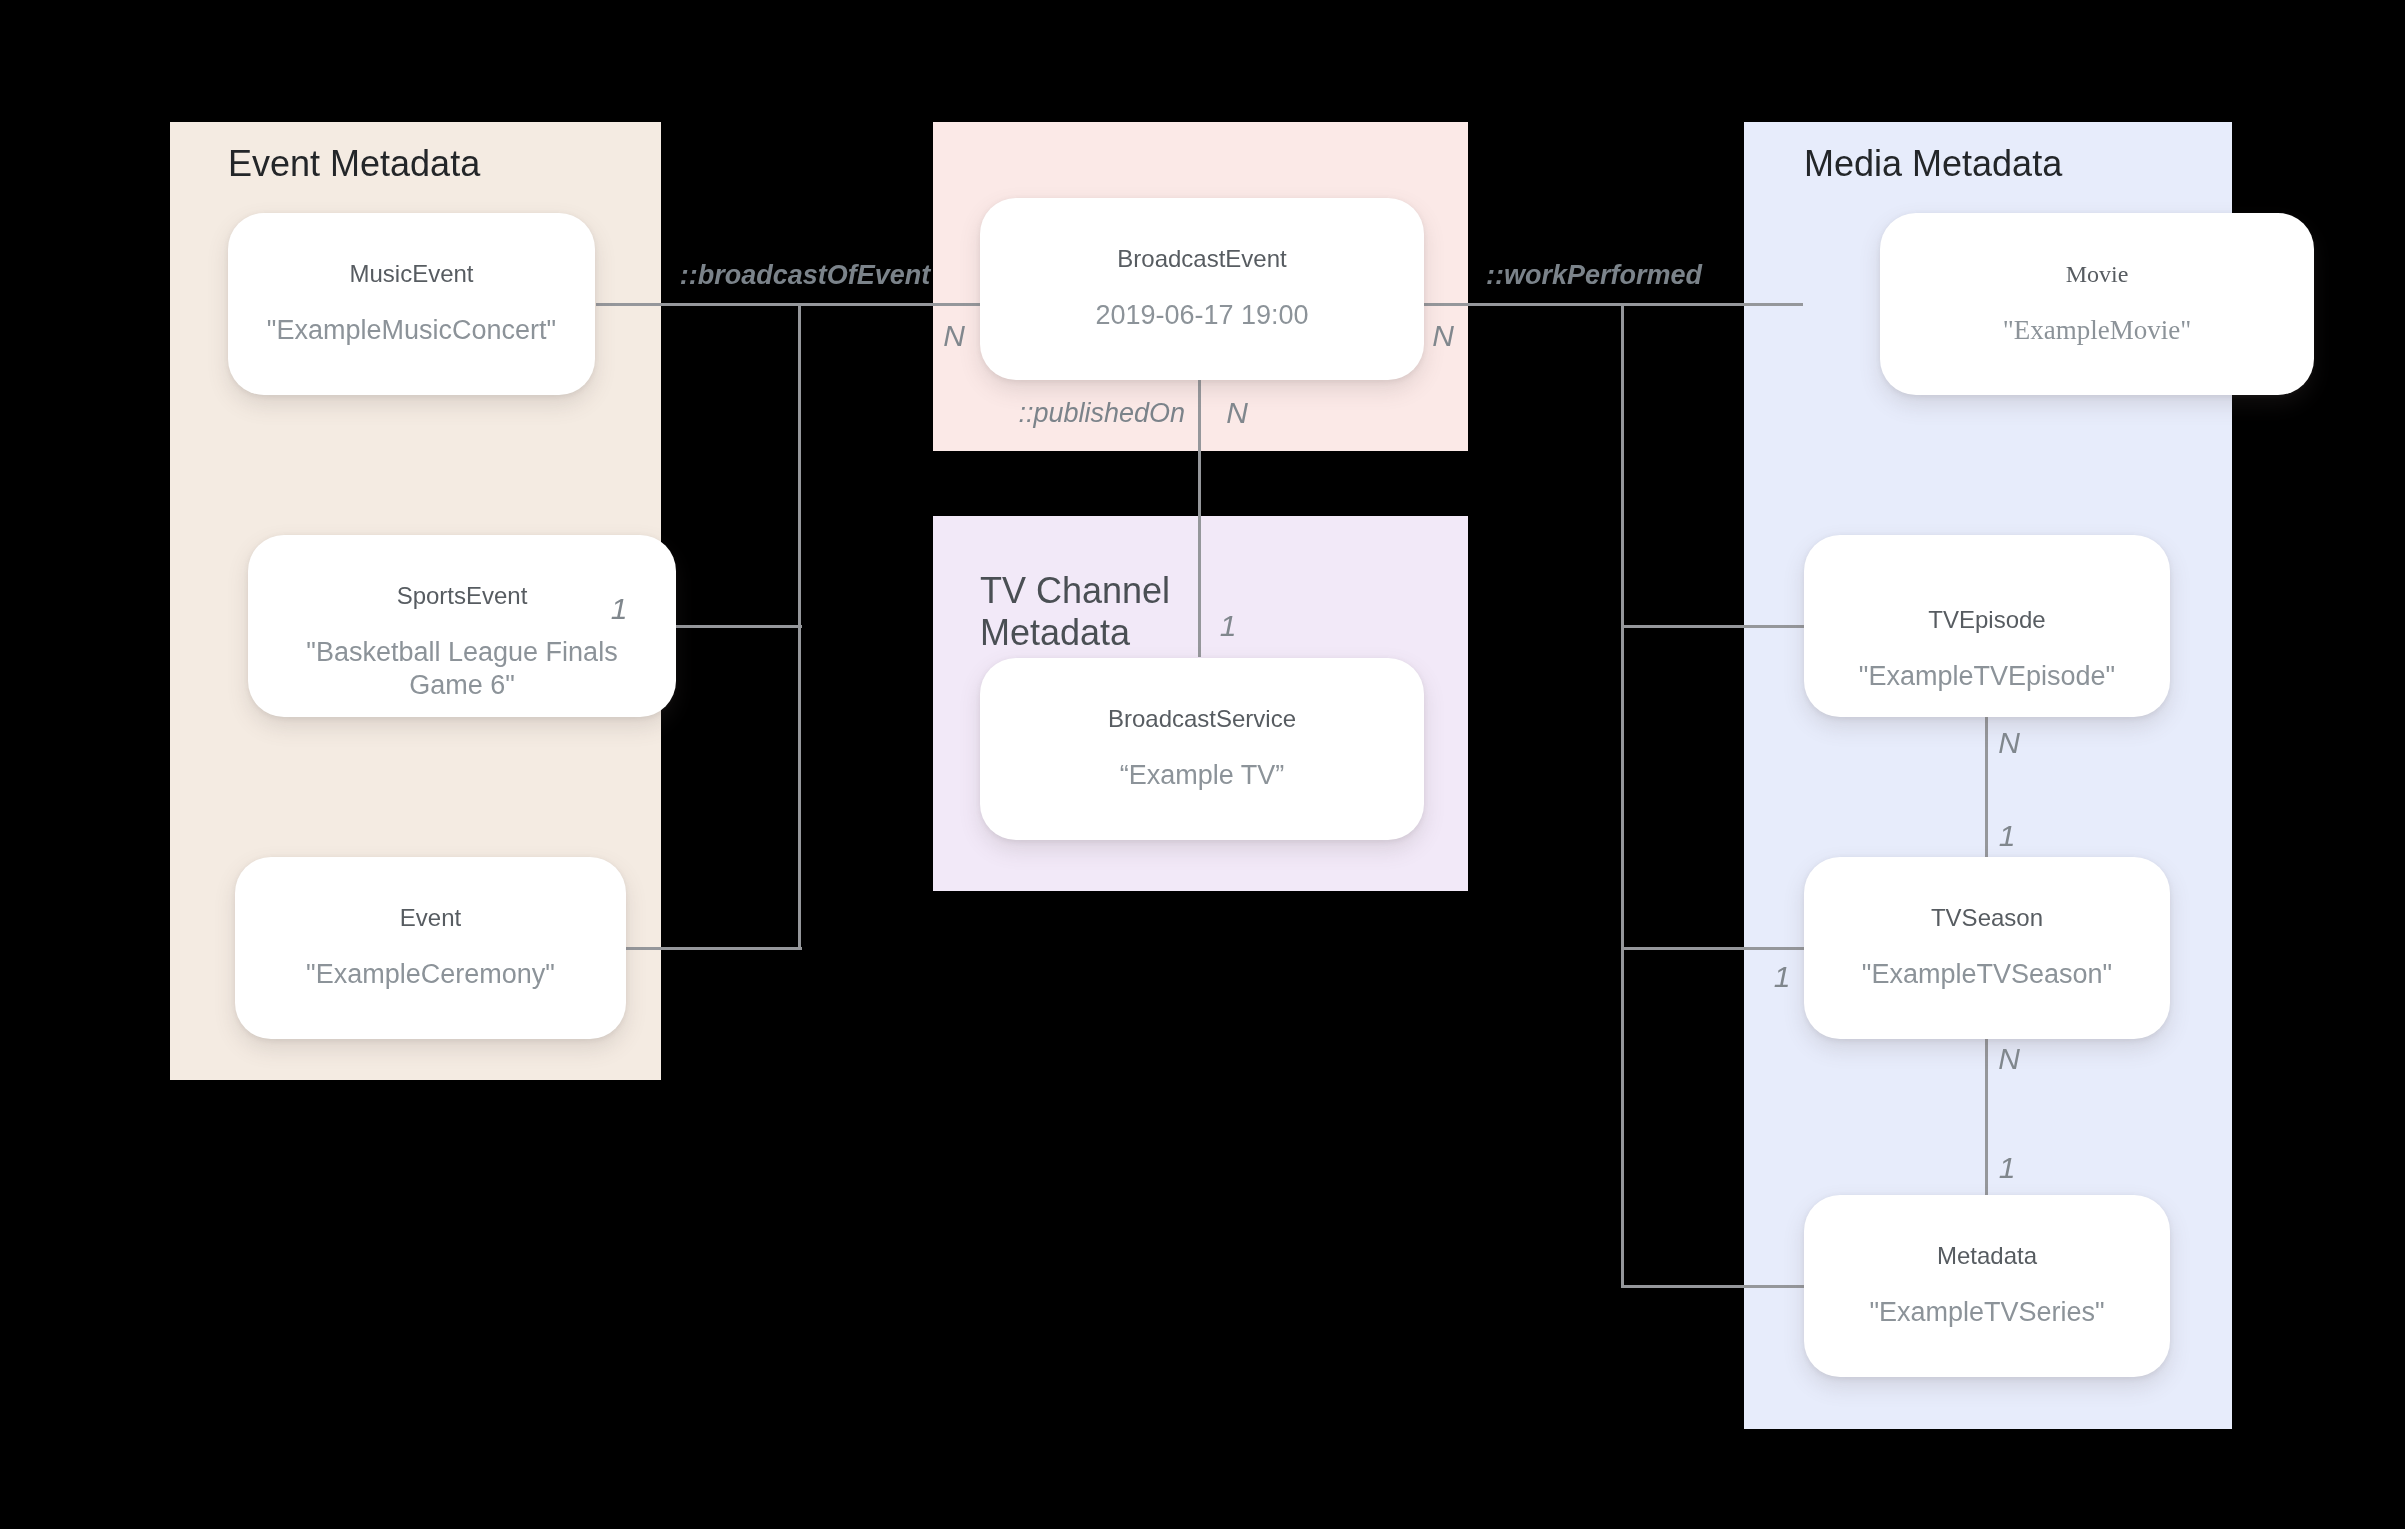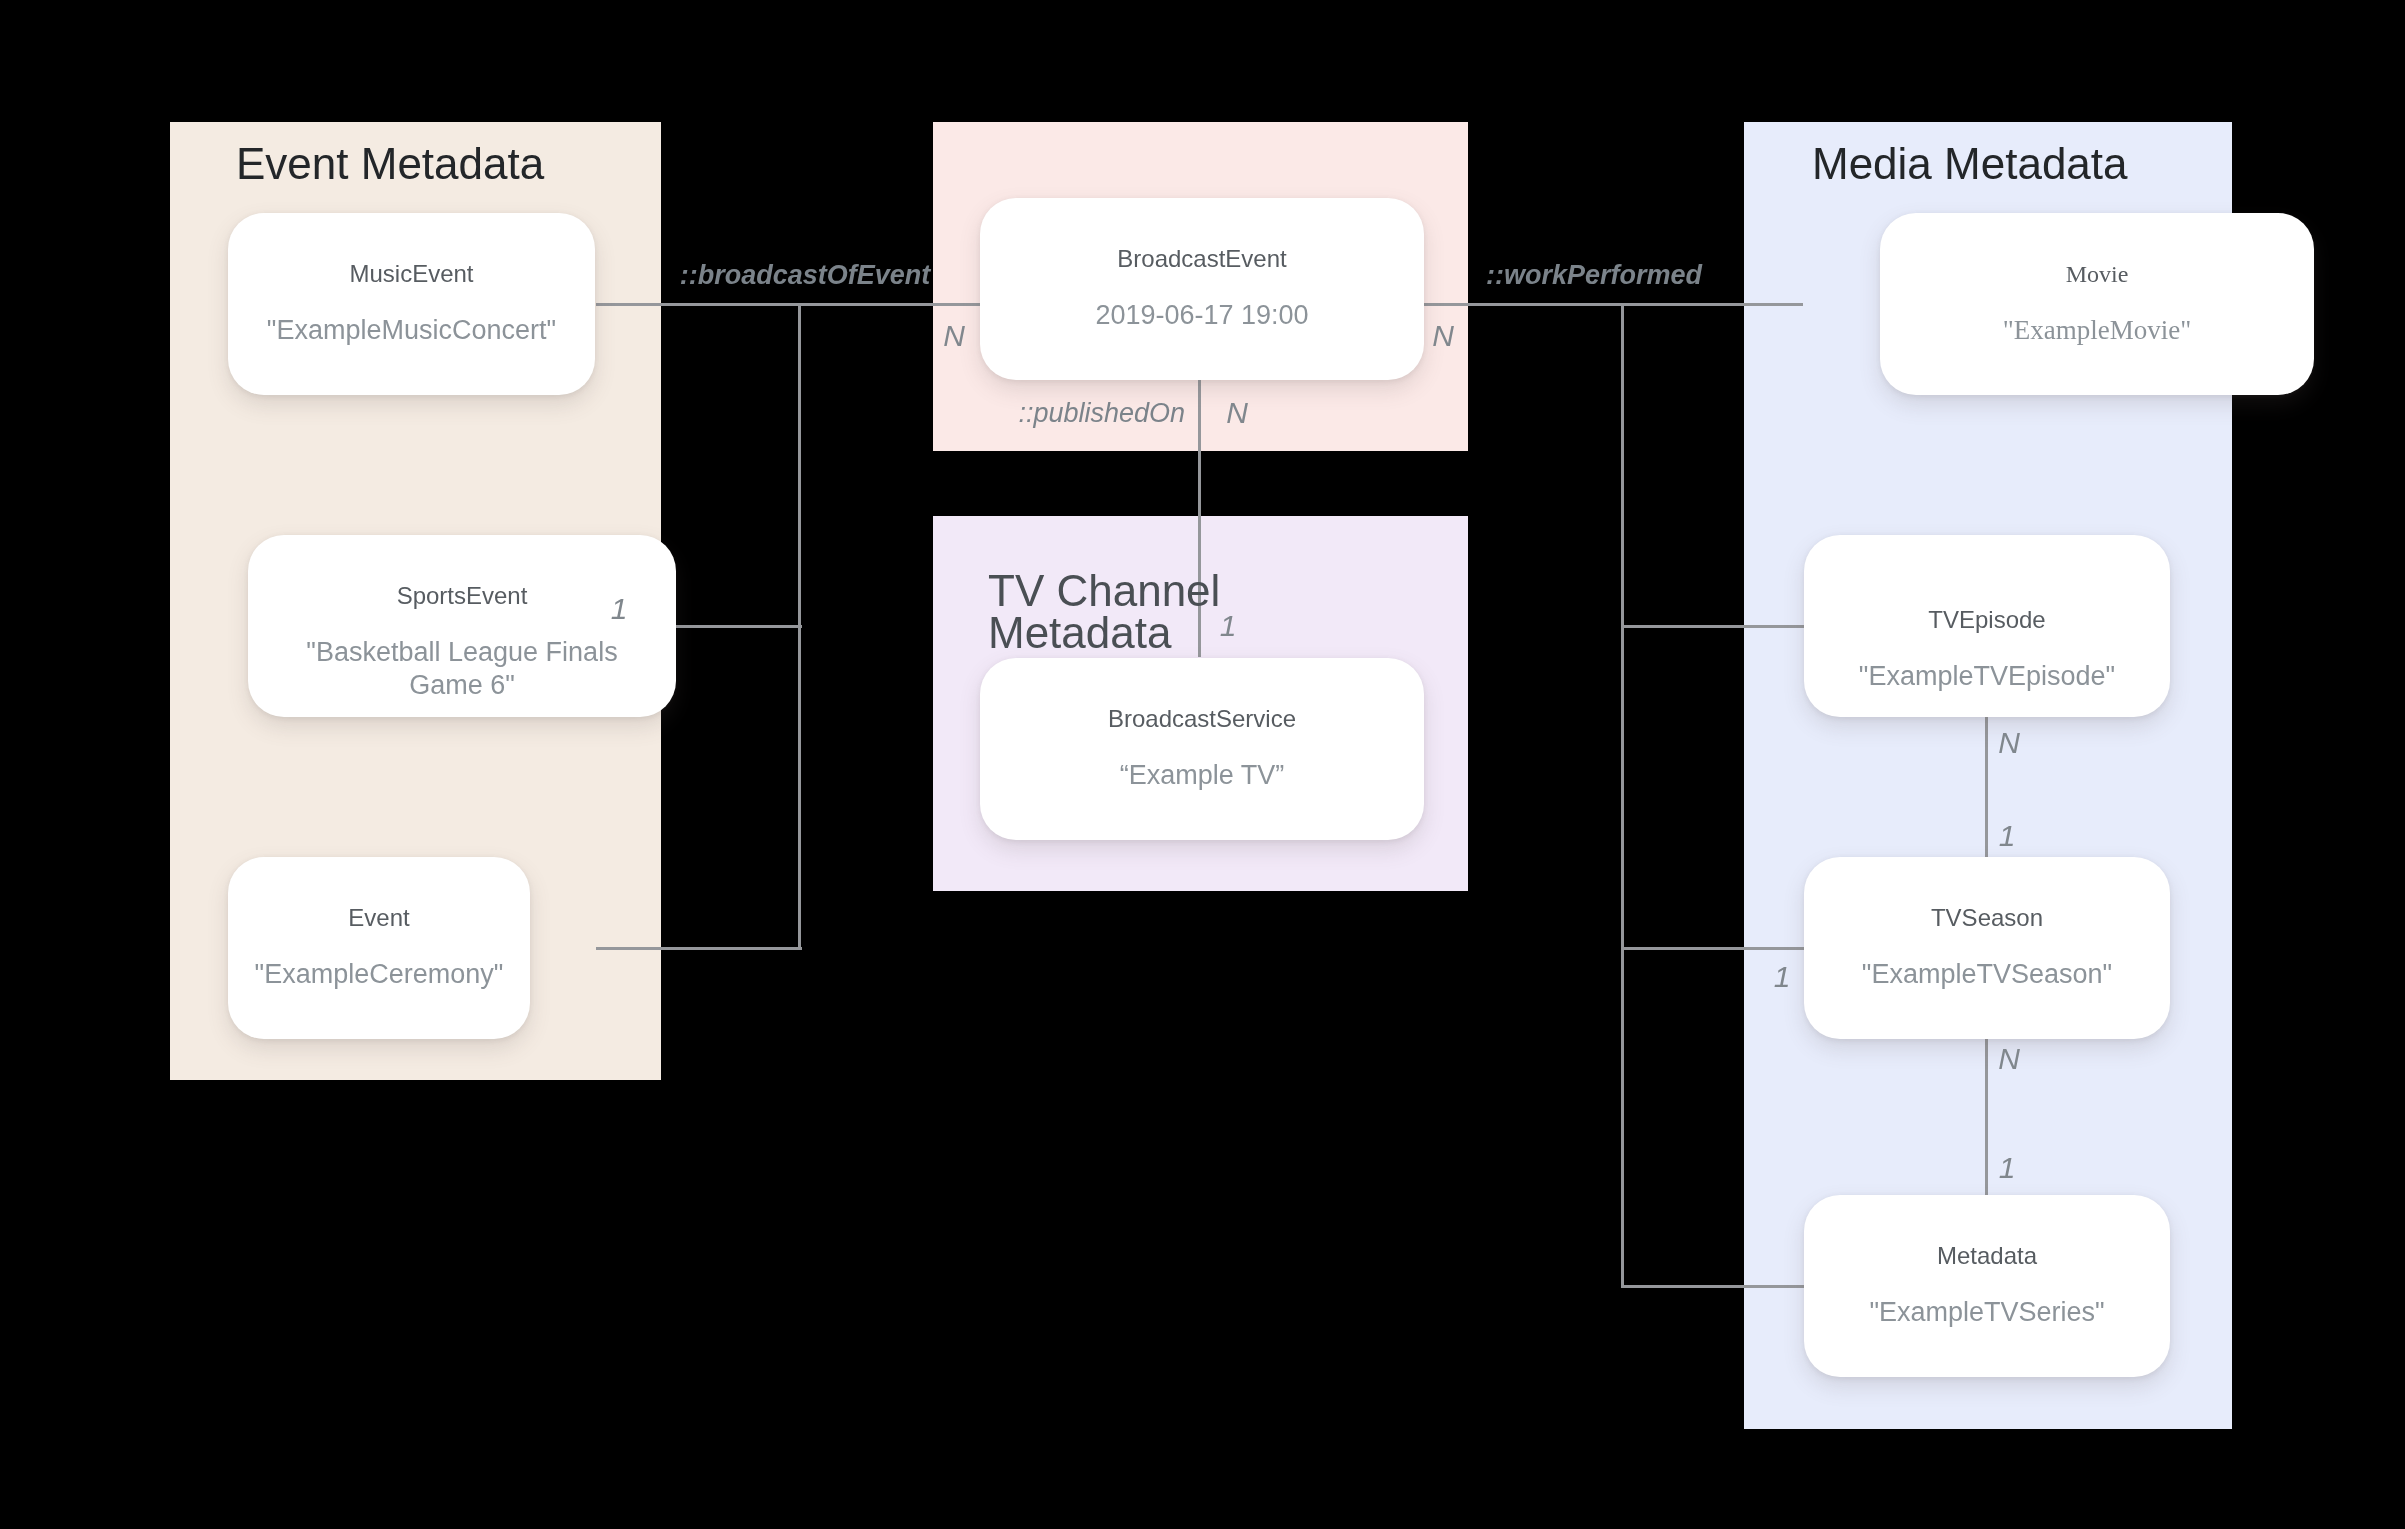--- a/index.html
+++ b/index.html
@@ -1,19 +1,19 @@
 <!DOCTYPE html>
 <html><head>
 <meta charset="utf-8">
 <style>
   html,body{margin:0;padding:0;background:#000;}
   .stage{position:relative;width:2405px;height:1529px;background:#000;overflow:hidden;
          font-family:"Liberation Sans","DejaVu Sans",sans-serif;}
   .panel{position:absolute;}
-  .panel-title{position:absolute;font-size:44px;line-height:42px;color:#232629;margin-left:8px;}
+  .panel-title{position:absolute;font-size:36px;line-height:42px;color:#232629;}
   .panel-title.light{color:#4A4F54;}
   .card{position:absolute;height:182px;background:#FFFFFF;border-radius:36px;box-sizing:border-box;
         display:flex;flex-direction:column;align-items:center;padding-top:44px;
         box-shadow:0 9.6px 21px rgba(100,90,85,.16),0 1.9px 5.7px rgba(100,90,85,.10);}
   .card-title{font-size:24px;line-height:34px;color:#575C61;white-space:nowrap;}
   .card-value{font-size:27px;line-height:32.5px;color:#8C9399;margin-top:23px;text-align:center;max-width:335px;}
   .line{position:absolute;background:#95979B;}
   .rel-label{position:absolute;font-size:27px;font-style:italic;font-weight:700;color:#7B838A;
              transform:translate(-50%,-50%);white-space:nowrap;}
   .rel-label.plain{font-weight:400;text-align:center;}
@@ -25,21 +25,21 @@
   .panel-broadcast{left:933px;top:122px;width:535px;height:329px;}
   .panel-tv{left:933px;top:516px;width:535px;height:375px;}
   .panel-media{left:1744px;top:122px;width:488px;height:1307px;}
   .title-event{left:228px;top:143px;}
   .title-tv{left:980px;top:570px;width:268px;}
   .title-media{left:1804px;top:143px;}
 
   
   .card-music{left:228px;top:213px;width:367px;}
   .card-sports{left:228px;top:535px;width:428px;margin-left:20px;}
-  .card-event{left:228px;top:857px;width:302px;}
+  .card-event{left:235px;top:857px;width:391px;}
   .card-bevent{left:980px;top:198px;width:444px;}
   .card-bservice{left:980px;top:658px;width:444px;}
   .card-movie{left:1880px;top:213px;width:434px;font-family:Liberation Serif, serif;}
   .card-episode{left:1804px;top:535px;width:366px;justify-content:center;}
   .card-season{left:1804px;top:857px;width:366px;}
   .card-series{left:1804px;top:1195px;width:366px;}
 
   
   .e-music-bevent{left:596px;top:303px;width:384px;height:2.9px;}
   .e-sports-trunk{left:596px;top:625px;width:206px;height:2.9px;}

